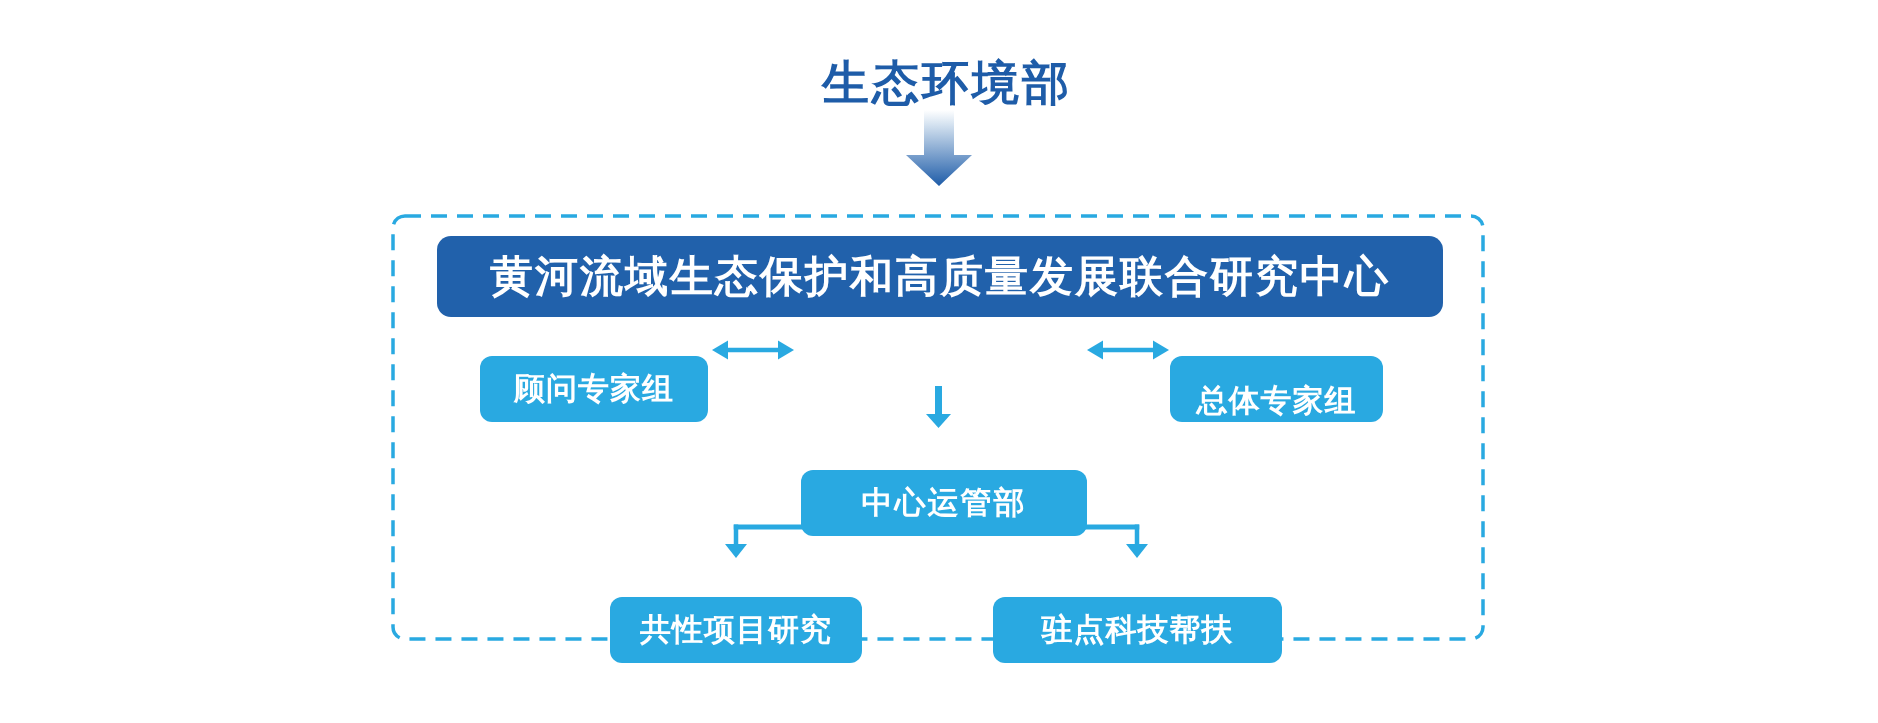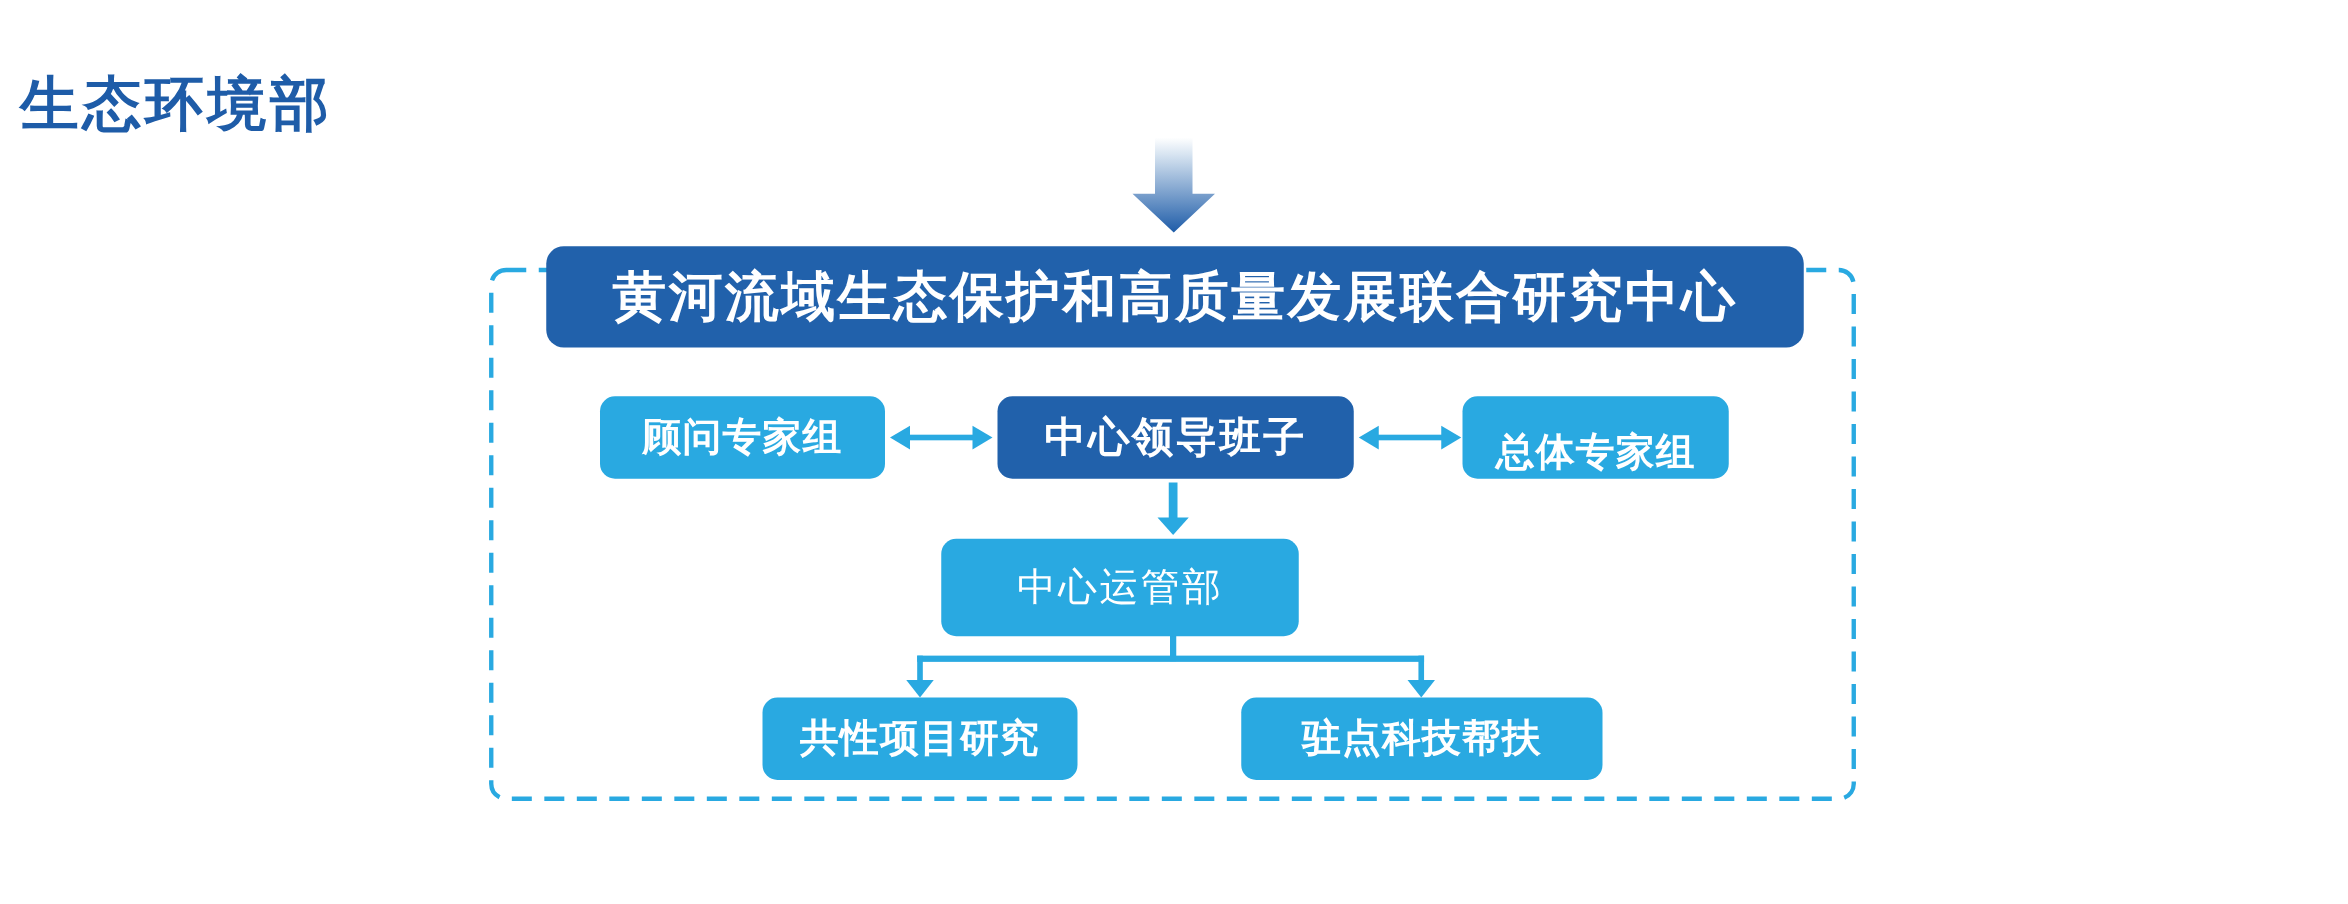--- a/index.html
+++ b/index.html
@@ -6,44 +6,45 @@
   .canvas{
     position:relative;
     width:1878px;height:723px;
     background:#ffffff;
     overflow:hidden;
     font-family:"Liberation Sans","DejaVu Sans",sans-serif;
   }
   .overlay{position:absolute;left:0;top:0;width:1878px;height:723px;}
   .title{
     position:absolute;left:16px;right:0;top:52px;
-    text-align:left;
+    text-align:center;
     font-size:47px;font-weight:700;
     color:#1e5ca8;
     letter-spacing:3px;
   }
   .box{
     position:absolute;
     display:flex;align-items:center;justify-content:center;
     color:#ffffff;
     text-align:center;
     box-sizing:border-box;
     white-space:nowrap;
+    margin-top:39px;
   }
   .dark{background:#2161ab;}
   .light{background:#29a9e1;}
   .box-main{
     left:437px;top:197px;width:1006px;height:81px;
     border-radius:14px;
     font-size:43px;font-weight:700;letter-spacing:2px;
   }
   .box-advisory{left:480px;top:317px;width:228px;height:66px;border-radius:12px;font-size:31px;font-weight:600;letter-spacing:1px;}
   .box-leadership{left:798px;top:317px;width:285px;height:66px;border-radius:12px;font-size:33px;font-weight:700;letter-spacing:2px;}
   .box-overall{left:1170px;top:317px;width:213px;height:66px;border-radius:12px;font-size:31px;font-weight:600;letter-spacing:1px;align-items:flex-end;}
-  .box-ops{left:753px;top:431px;width:286px;height:78px;border-radius:12px;font-size:31px;font-weight:400;letter-spacing:2px;}
+  .box-ops{left:801px;top:431px;width:286px;height:66px;border-radius:12px;font-size:31px;font-weight:700;letter-spacing:2px;}
   .box-common{left:610px;top:558px;width:252px;height:66px;border-radius:12px;font-size:31px;font-weight:600;letter-spacing:1px;align-items:center;}
   .box-resident{left:993px;top:558px;width:289px;height:66px;border-radius:12px;font-size:31px;font-weight:600;letter-spacing:1px;}
 </style>
 </head>
 <body>
 
 <div class="canvas">
 
   <svg class="overlay" width="1878" height="723" viewBox="0 0 1878 723" aria-hidden="true">
     <defs>
@@ -88,23 +89,20 @@
   <div class="title">生态环境部</div>
 
   <div class="box dark box-main">
     <span>黄河流域生态保护和高质量发展联合研究中心</span>
   </div>
 
   <div class="box light box-advisory">
     <span>顾问专家组</span>
   </div>
 
-  <div class="box dark box-leadership">
-    <span>中心领导班子</span>
-  </div>
 
   <div class="box light box-overall">
     <span>总体专家组</span>
   </div>
 
   <div class="box light box-ops">
     <span>中心运管部</span>
   </div>
 
   <div class="box light box-common">

